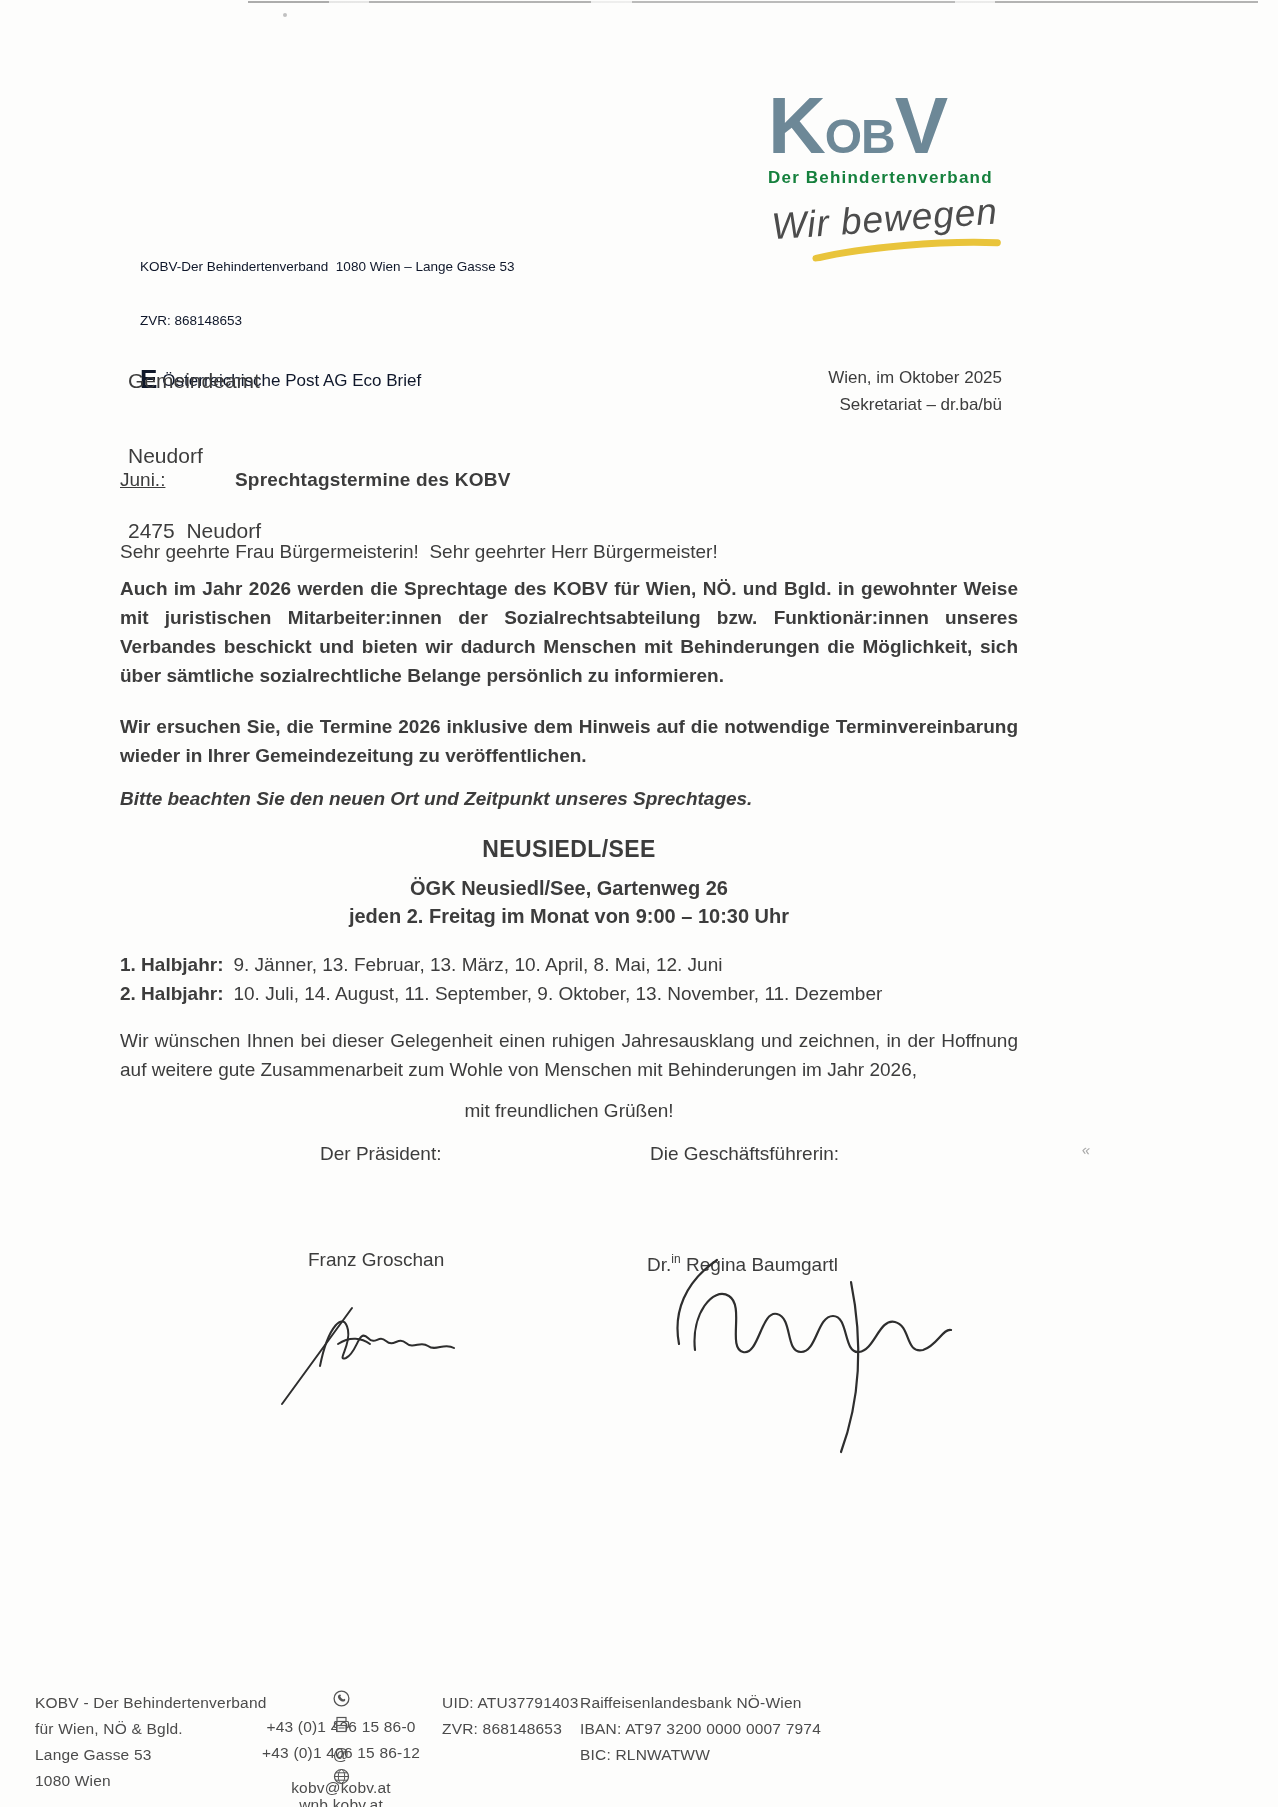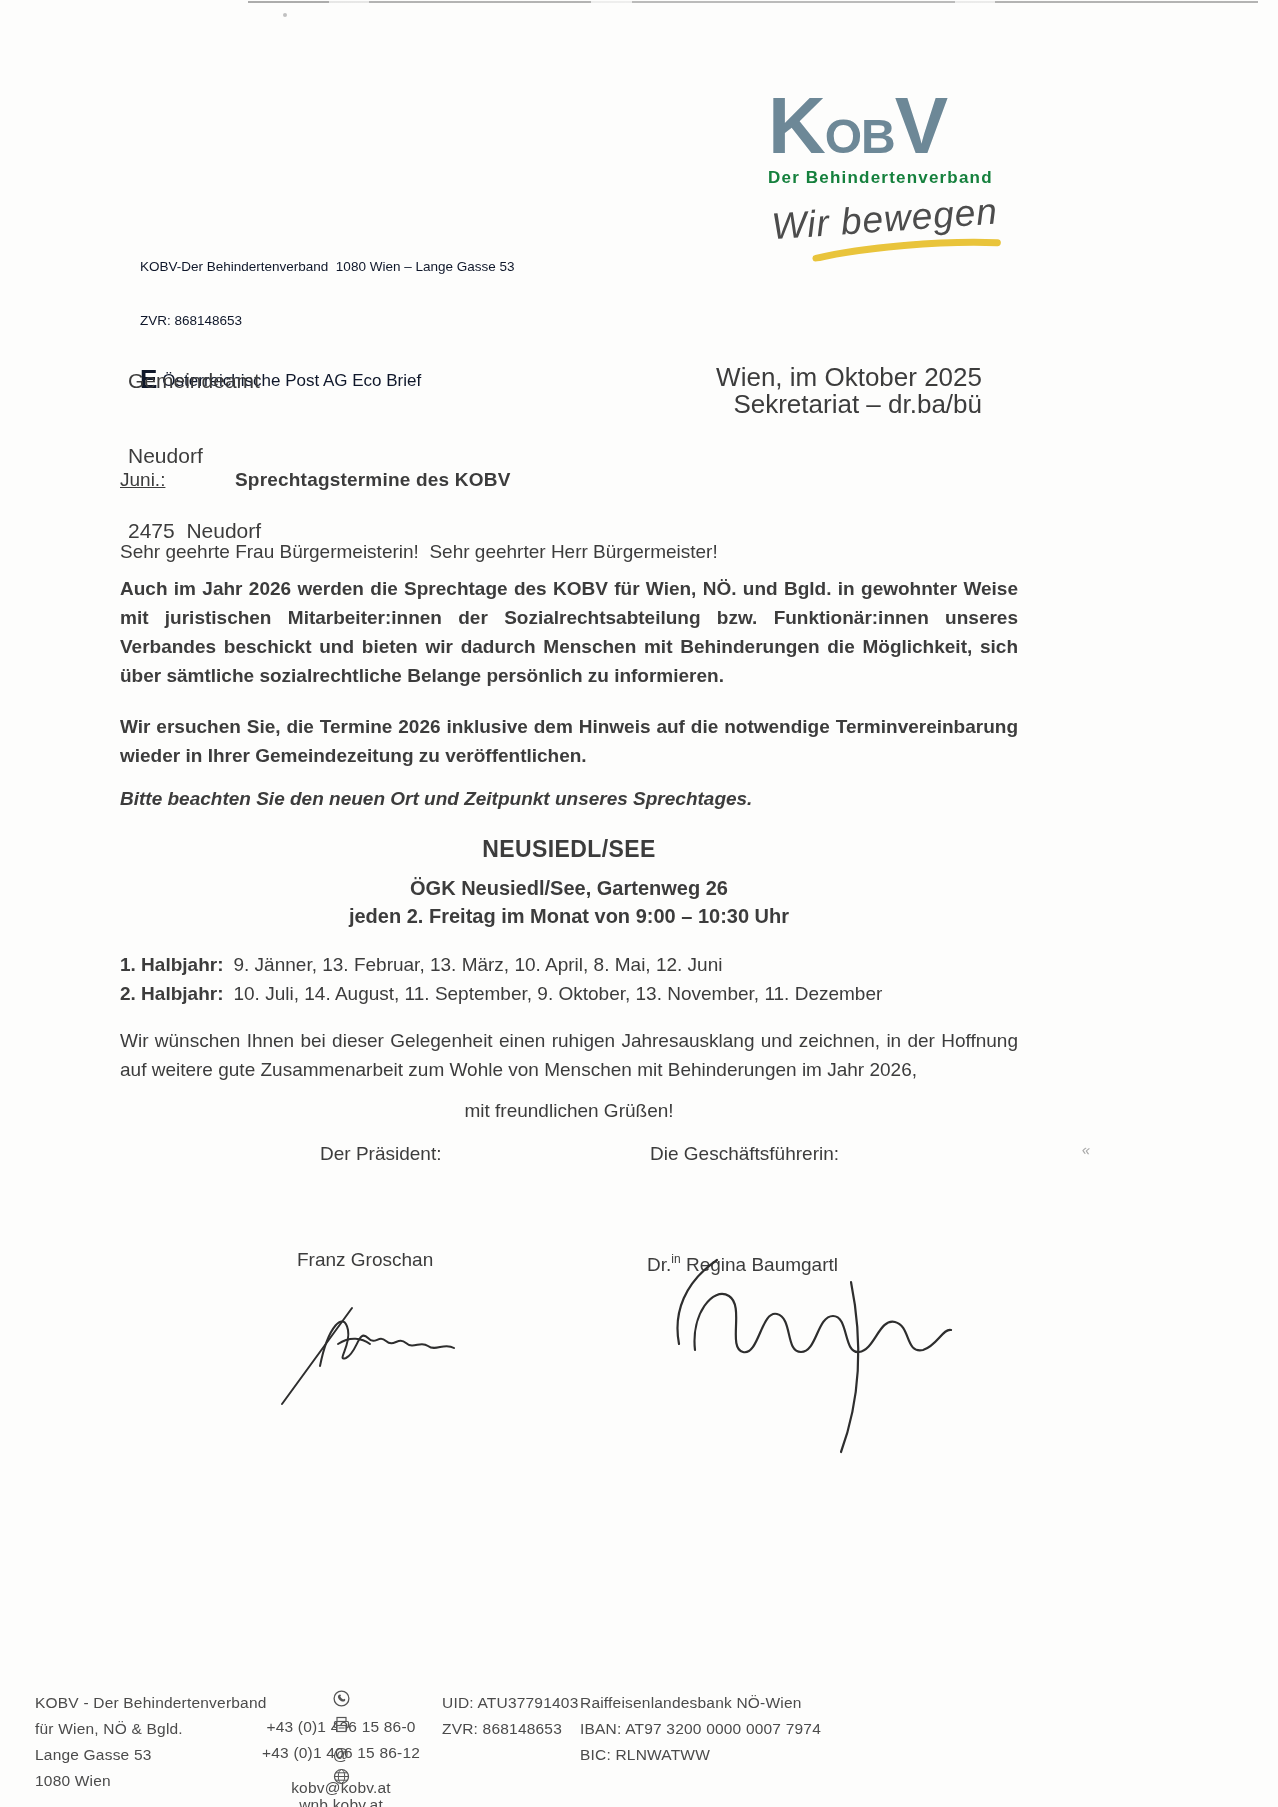--- a/index.html
+++ b/index.html
@@ -30,21 +30,21 @@
   .logo-word .lm{font-size:48px;}
   .logo-sub{margin-top:2px;color:#15803d;font-weight:bold;font-size:17px;letter-spacing:1.2px;white-space:nowrap;}
   .slogan-wrap{position:absolute;left:772px;top:198px;width:240px;transform:rotate(-4deg);}
   .slogan{font-size:37px;font-style:italic;color:#4c4c4c;letter-spacing:1px;white-space:nowrap;}
   .swoosh{display:block;margin:2px 0 0 38px;}
   
   .sender{position:absolute;left:140px;top:222px;font-size:13.5px;color:#0f172a;line-height:18px;white-space:pre;}
   .sender-post{margin-top:4px;font-size:17px;}
   .post-e{font-size:26px;font-weight:bold;margin-right:5px;vertical-align:-2px;}
   .recipient{position:absolute;left:128px;top:318px;font-size:21px;line-height:25px;white-space:pre;}
-  .dateblock{position:absolute;right:263px;top:364px;width:400px;text-align:right;font-size:26px;line-height:27px;right:auto;left:582px;}
+  .dateblock{position:absolute;right:263px;top:364px;width:400px;text-align:right;font-size:17px;line-height:27px;right:auto;left:602px;}
   
   .content{position:absolute;left:120px;top:455px;width:898px;font-size:19px;line-height:29px;}
   .subject-row{display:flex;margin-top:10px;}
   .subject-label{width:115px;text-decoration:underline;}
   .subject-text{font-weight:bold;letter-spacing:.2px;}
   .salutation{margin-top:43px;white-space:pre;}
   .para{margin-top:18px;text-align:justify;}
   .para.first{margin-top:8px;font-weight:bold;}
   .para.bold{font-weight:bold;margin-top:22px;}
   .para.bolditalic{font-weight:bold;font-style:italic;margin-top:14px;text-align:left;}
@@ -52,21 +52,21 @@
   .venue-line{text-align:center;font-weight:bold;font-size:20px;line-height:28px;}
   .venue-line.addr{margin-top:10px;}
   .terms{margin-top:20px;}
   .term-line{line-height:29px;}
   .term-label{font-weight:bold;margin-right:10px;}
   .closing{margin-top:12px;text-align:center;}
   .sig-row{position:relative;height:30px;margin-top:14px;}
   .sig-row .role-left{position:absolute;left:200px;}
   .sig-row .role-right{position:absolute;left:530px;}
   .name-row{position:relative;height:30px;margin-top:76px;}
-  .name-row .name-left{position:absolute;left:177px;}
+  .name-row .name-left{position:absolute;left:188px;}
   .name-row .name-right{position:absolute;left:527px;}
   sup.sup{font-size:12px;vertical-align:8px;}
   
   .sig-svg{position:absolute;pointer-events:none;}
   #sig-franz{left:278px;top:1292px;}
   #sig-regina{left:655px;top:1252px;}
   
   .fcol{position:absolute;font-size:15.5px;line-height:26px;color:#4b4b4b;letter-spacing:.2px;white-space:nowrap;}
   #fcol-org{left:35px;top:1690px;}
   #fcol-contact{left:262px;top:1690px;}

